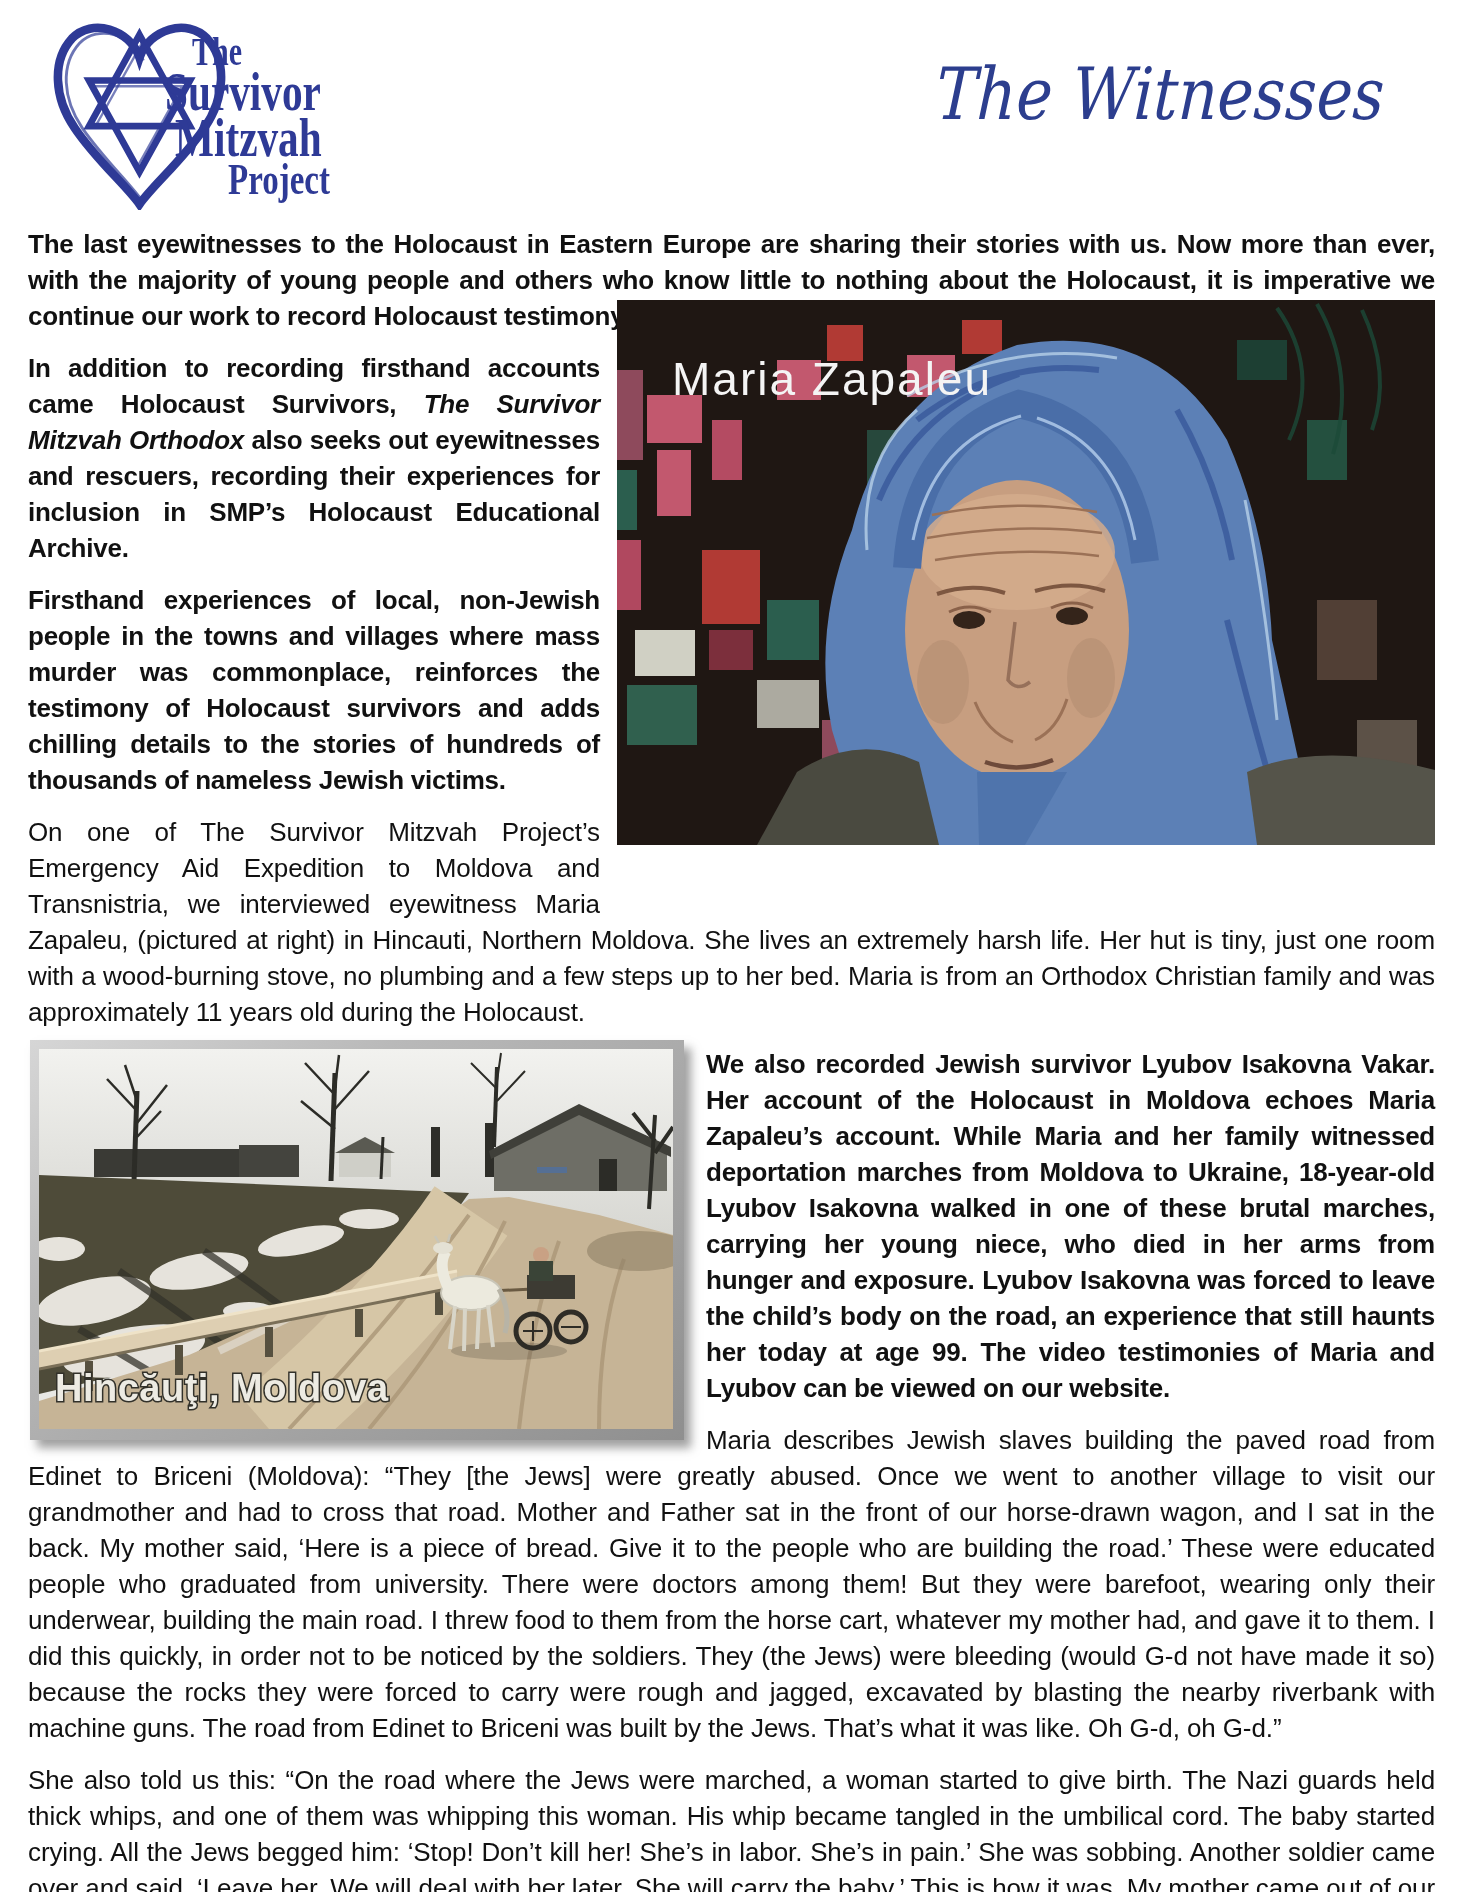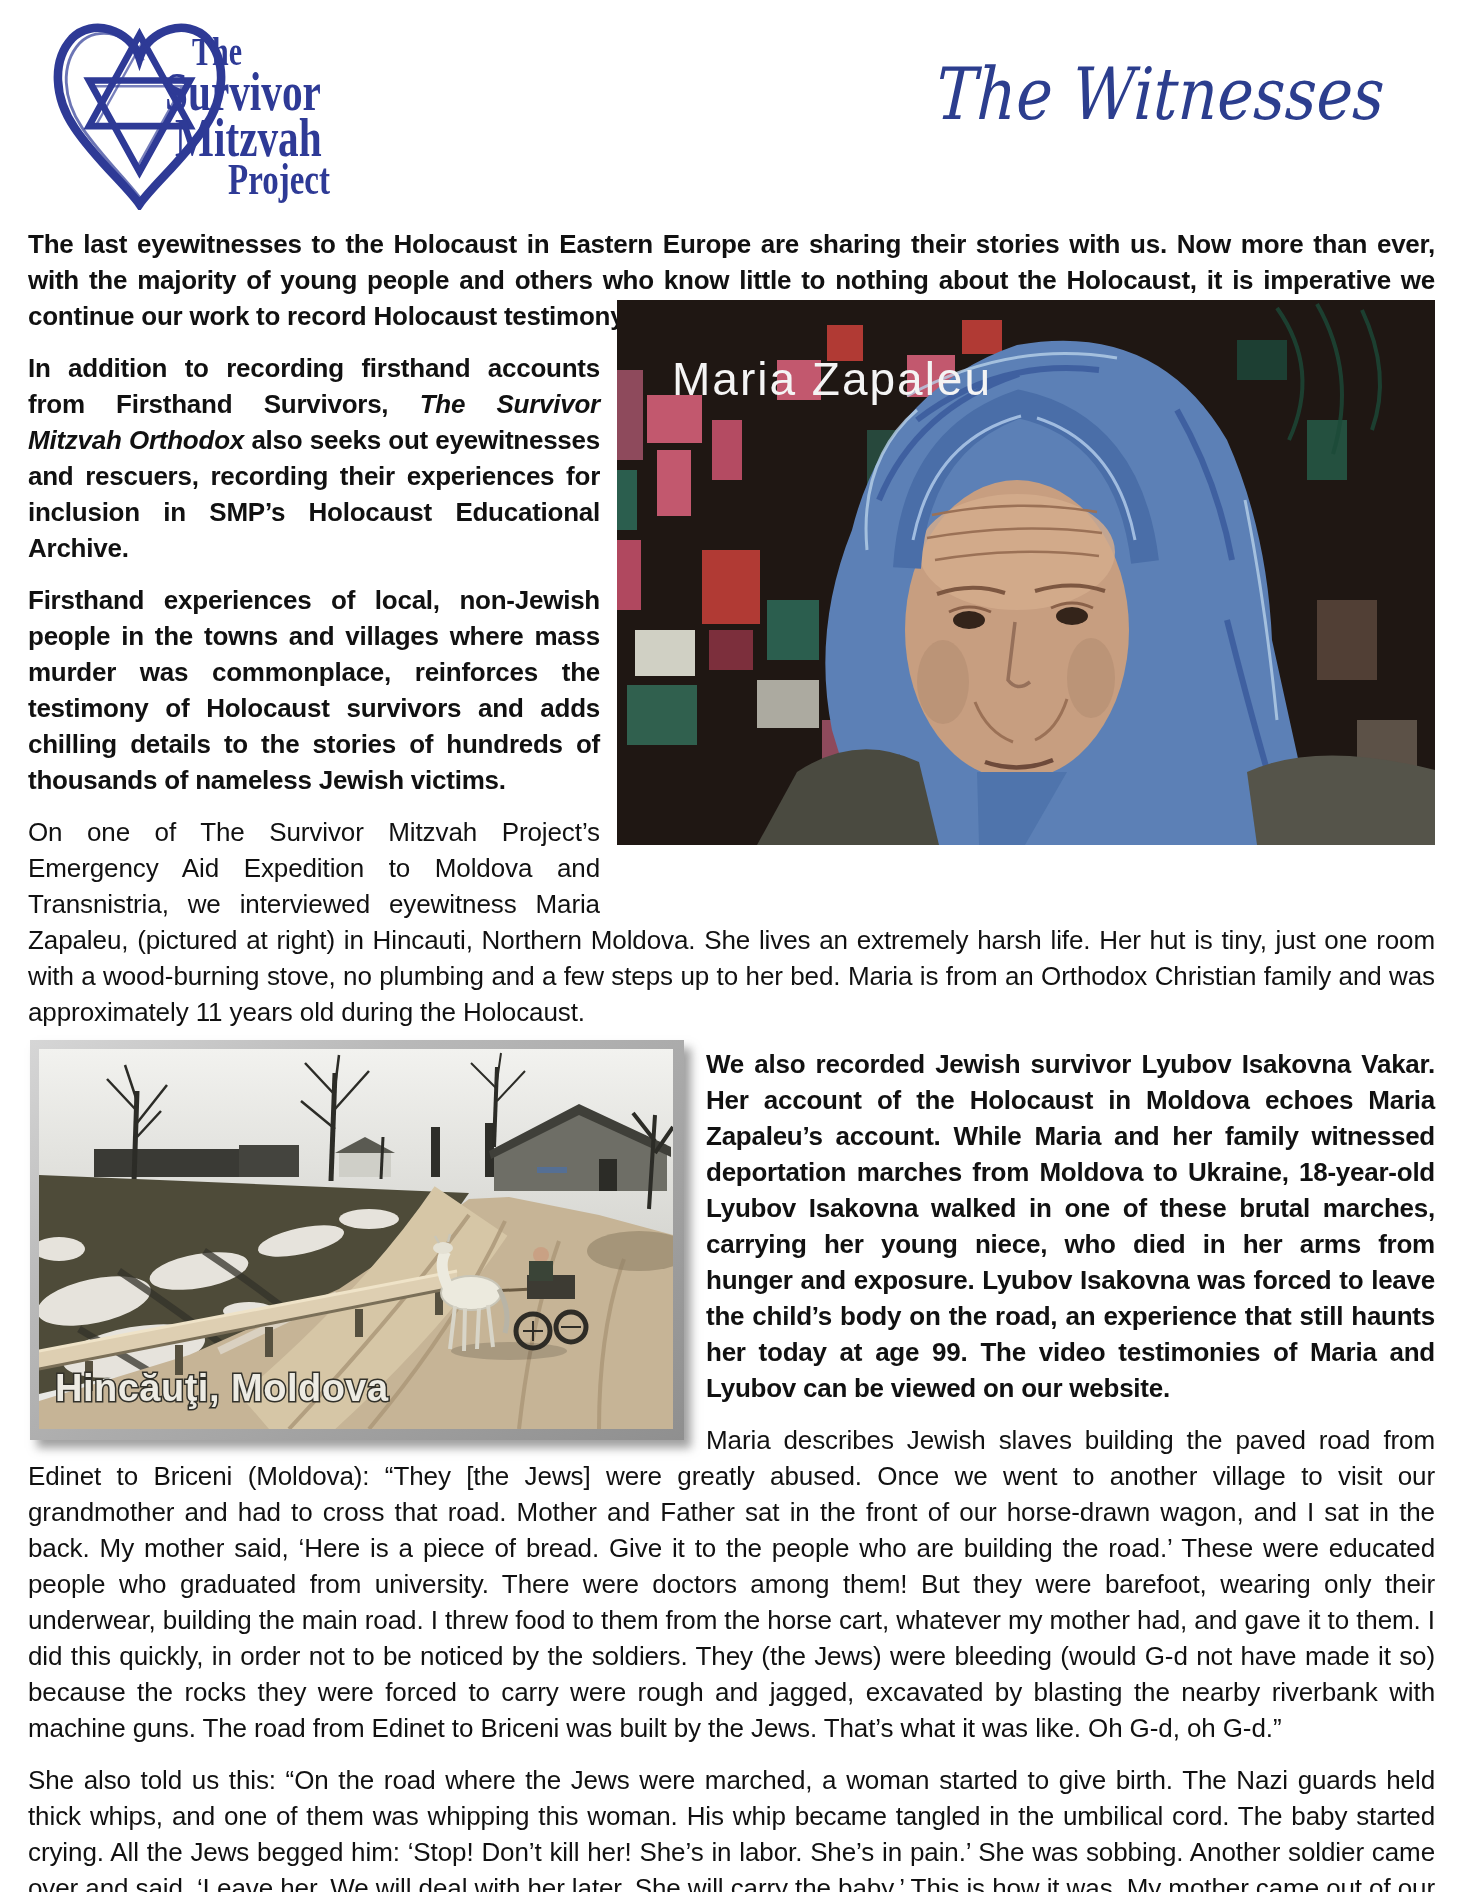--- a/index.html
+++ b/index.html
@@ -136,21 +136,21 @@
         <path d="M290,268 Q298,140 402,104 Q512,128 528,262" fill="none" stroke="#4a6ea8" stroke-width="28"></path>
         <path d="M296,240 Q316,140 404,116 M420,118 Q500,144 518,240" fill="none" stroke="#aac4e6" stroke-width="3" opacity=".9"></path>
 
         <path d="M140,545 L180,472 Q240,432 302,462 L322,545 Z" fill="#4a4a40"></path>
         <path d="M640,545 L630,472 Q700,440 818,470 L818,545 Z" fill="#55544a"></path>
         <path d="M360,472 L450,472 L408,545 L362,545 Z" fill="#4f74ac"></path>
         <text x="55" y="95" font-family="Liberation Sans, sans-serif" font-size="46" fill="#f4f4f4" letter-spacing="2">Maria Zapaleu</text>
       </svg>
     </figure>
 
-    <p class="b"><span>In addition to recording firsthand accounts from Firsthand Survivors, </span><span class="ital">The Survivor Mitzvah Orthodox</span><span> also seeks out eyewitnesses and rescuers, recording their experiences for inclusion in SMP’s Holocaust Educational Archive.</span></p>
+    <p class="b"><span>In addition to recording firsthand accounts came Holocaust Survivors, </span><span class="ital">The Survivor Mitzvah Orthodox</span><span> also seeks out eyewitnesses and rescuers, recording their experiences for inclusion in SMP’s Holocaust Educational Archive.</span></p>
 
     <p class="b">Firsthand experiences of local, non-Jewish people in the towns and villages where mass murder was commonplace, reinforces the testimony of Holocaust survivors and adds chilling details to the stories of hundreds of thousands of nameless Jewish victims.</p>
 
     <p>On one of The  Survivor Mitzvah Project’s  Emergency Aid Expedition to Moldova and Transnistria, we interviewed eyewitness Maria Zapaleu, (pictured at right) in Hincauti, Northern Moldova. She lives an extremely harsh life. Her hut is tiny, just one room with a wood-burning stove, no plumbing and a few steps up to her bed.  Maria is from an Orthodox Christian family and was approximately 11 years old during the Holocaust.</p>
 
     <figure class="fig-hincauti">
       <svg width="634" height="380" viewBox="0 0 634 380">
         <defs>
           <linearGradient id="sky" x1="0" y1="0" x2="0" y2="1">
             <stop offset="0" stop-color="#f2f2ef"></stop>

